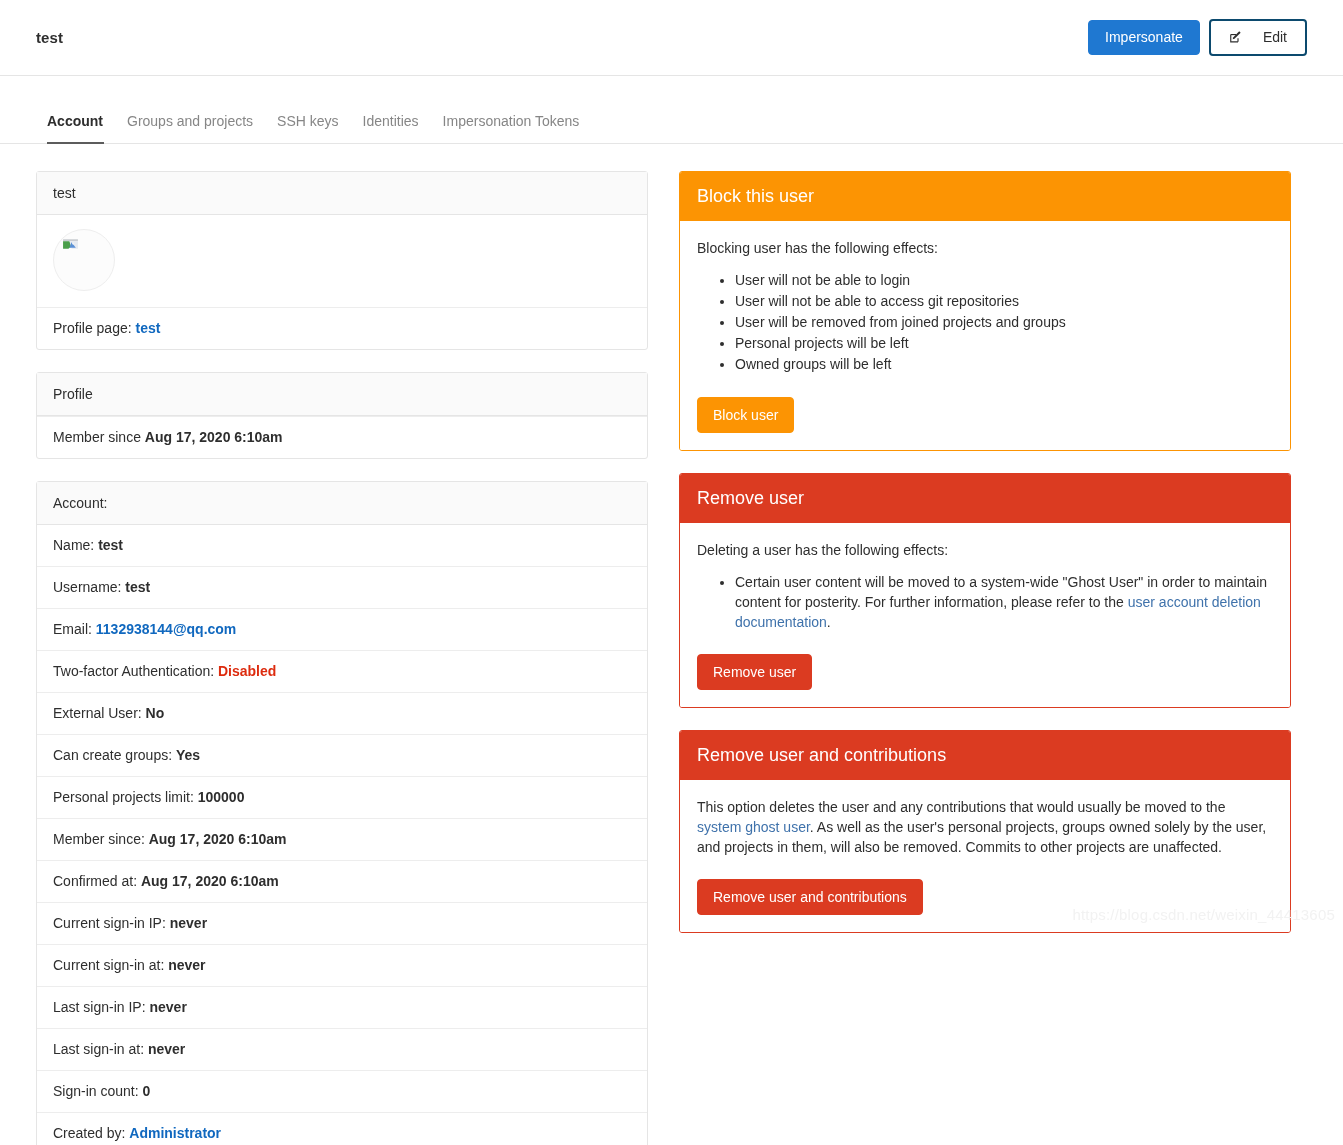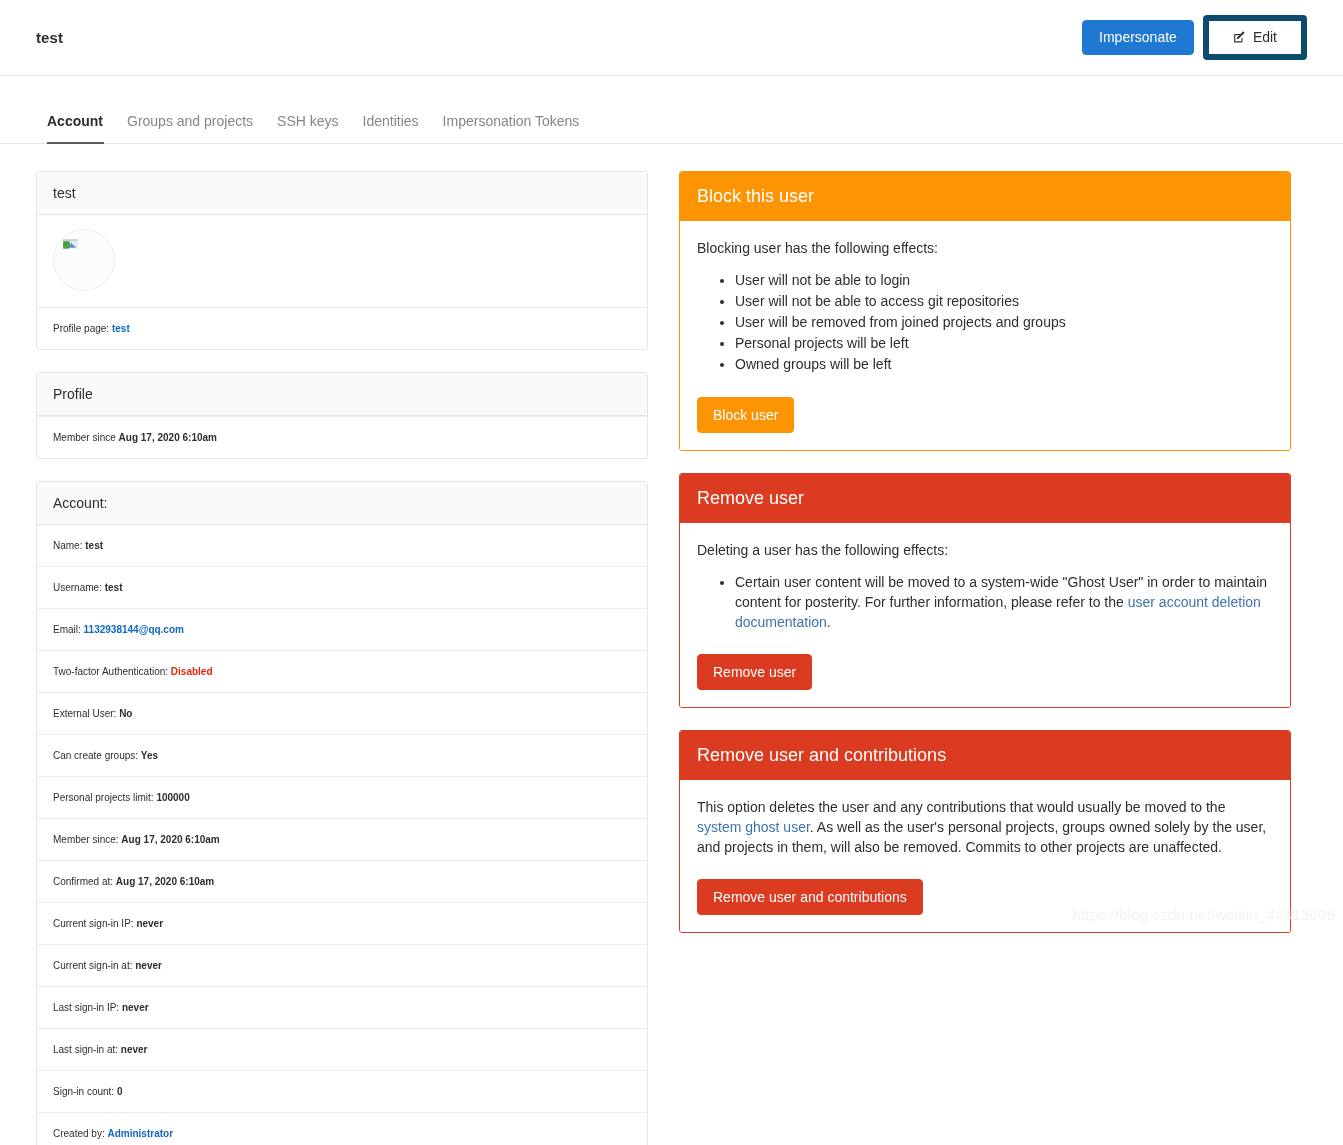--- a/index.html
+++ b/index.html
@@ -37,29 +37,29 @@
     border-radius: 4px;
     font-size: 14px;
     padding: 9px 16px;
     line-height: 1.1;
     cursor: pointer;
     font-family: "Liberation Sans", sans-serif;
   }
   .btn-edit {
     background: #fff;
     color: #2e2e2e;
-    border: 6px solid #0c4a6e;
+    border: 2px solid #0c4a6e;
     border-radius: 4px;
     font-size: 14px;
-    padding: 9px 24px;
+    padding: 9px 18px;
     line-height: 1.1;
     cursor: pointer;
     display: inline-flex;
     align-items: center;
-    gap: 6px;
+    gap: 20px;
     font-family: "Liberation Sans", sans-serif;
   }
   .btn-edit svg { display: block; }
 
   
   .tabs {
     position: relative;
     display: flex;
     align-items: flex-end;
     gap: 0;
@@ -122,21 +122,21 @@
     overflow: hidden;
   }
   .broken-img {
     position: absolute;
     top: 7px; left: 8px;
     width: 17px; height: 17px;
   }
 
   .list-row {
     padding: 12px 16px;
-    font-size: 10px;
+    font-size: 14px;
     border-top: 1px solid #ededed;
     color: #2e2e2e;
     line-height: 17px;
   }
   .list-row:first-child { border-top: 0; }
   .list-row b { font-weight: bold; color: #2e2e2e; }
   .link-bold { color: #1068bf; font-weight: bold; text-decoration: none; }
   .danger-text { color: #dd2b0e; font-weight: bold; text-align: center; }
 
   

